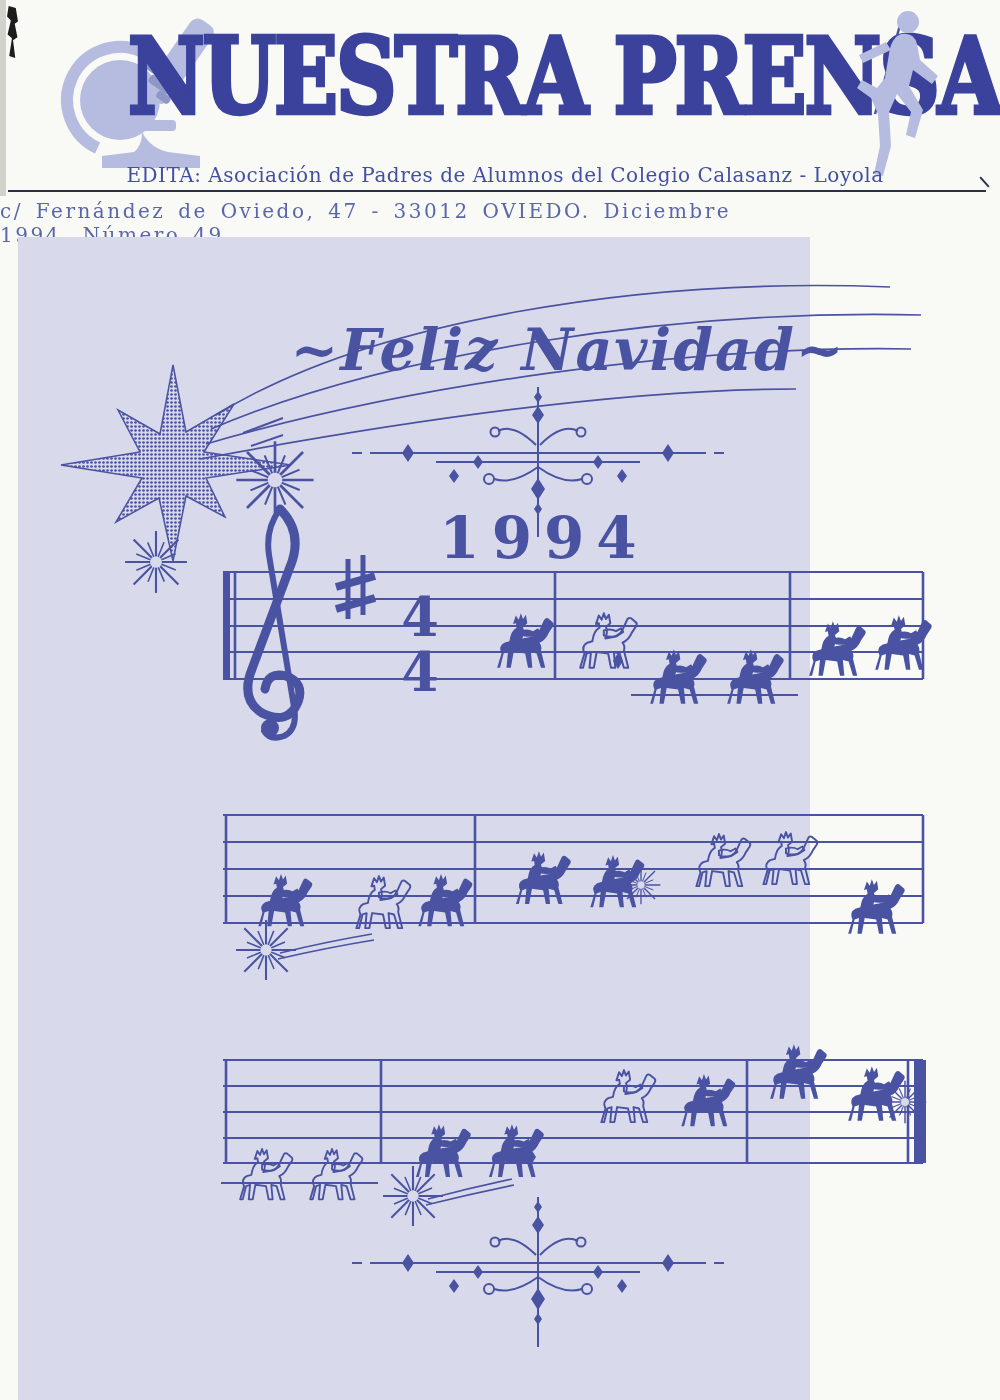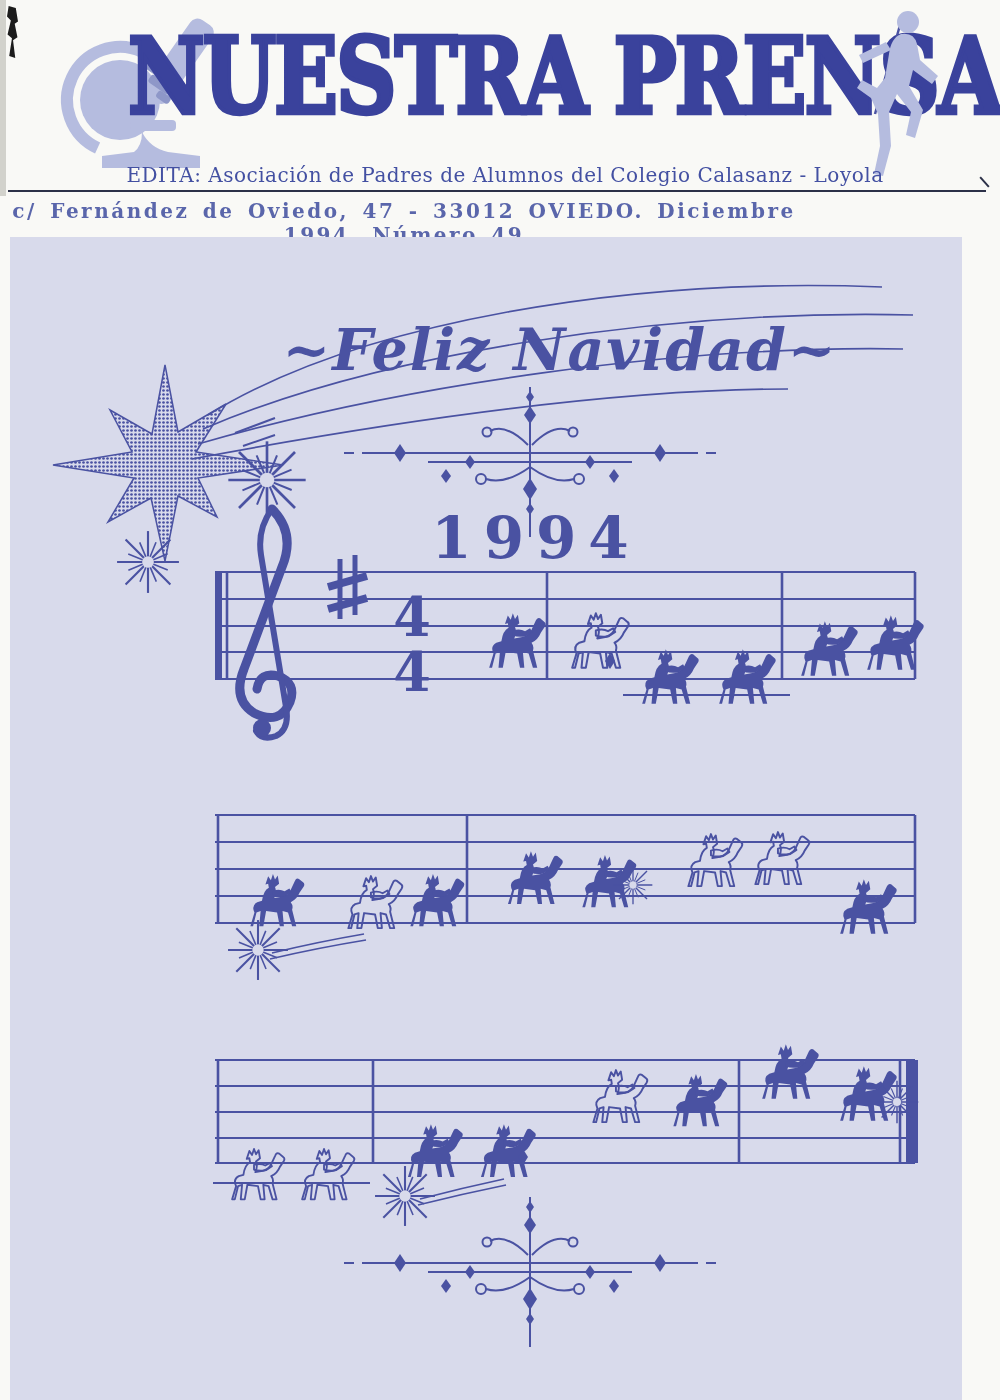--- a/index.html
+++ b/index.html
@@ -22,27 +22,27 @@
     -webkit-text-stroke:3.5px var(--title-blue,#3a429c);
     transform:scaleY(1.25);transform-origin:top center;white-space:nowrap;
   }
   .edita{
     position:absolute;left:0;top:163px;width:1010px;text-align:center;
     font-size:20px;color:var(--edita-blue,#4350a2);letter-spacing:.5px;
   }
   .rule{position:absolute;left:8px;top:190px;width:978px;height:2px;background:var(--rule-dark,#2c3148);}
   .rule-tick{position:absolute;left:978px;top:181px;width:13px;height:2px;background:var(--rule-dark,#2c3148);transform:rotate(48deg);}
   .address{
-    position:absolute;left:0;top:199px;width:808px;text-align:center;
-    font-size:20px;color:var(--address-blue,#5a66ab);letter-spacing:2.5px;word-spacing:4px;font-weight:bold;
+    position:absolute;left:0;top:199px;width:808px;text-align:left;
+    font-size:20px;color:var(--address-blue,#5a66ab);letter-spacing:2.5px;word-spacing:4px;
   }
   .microscope{position:absolute;left:46px;top:14px;}
   .runner{position:absolute;left:845px;top:6px;}
   
-  .sheet{position:absolute;left:10px;top:237px;width:952px;height:1163px;background:var(--body-lavender,#d8daeb);}
+  .sheet{position:absolute;left:18px;top:237px;width:792px;height:1163px;background:var(--body-lavender,#d8daeb);}
   .art{position:absolute;left:0;top:0;color:var(--ink,#4a52a2);}
   .art text{fill:currentColor;}
   .greeting-text{font-size:57px;font-weight:bold;font-style:italic;letter-spacing:2px;}
   .year-text{font-size:58px;font-weight:bold;letter-spacing:12px;}
   .ts-text{font-size:54px;font-weight:bold;}
   .camel-solid{fill:currentColor;stroke:none;}
   .camel-outline{fill:none;stroke:currentColor;stroke-width:2.8;stroke-linejoin:round;}
   .staff-line{stroke:currentColor;stroke-width:2.2;}
   .bar-line{stroke:currentColor;stroke-width:2.6;}
   .trail{stroke:currentColor;stroke-width:2;fill:none;}

